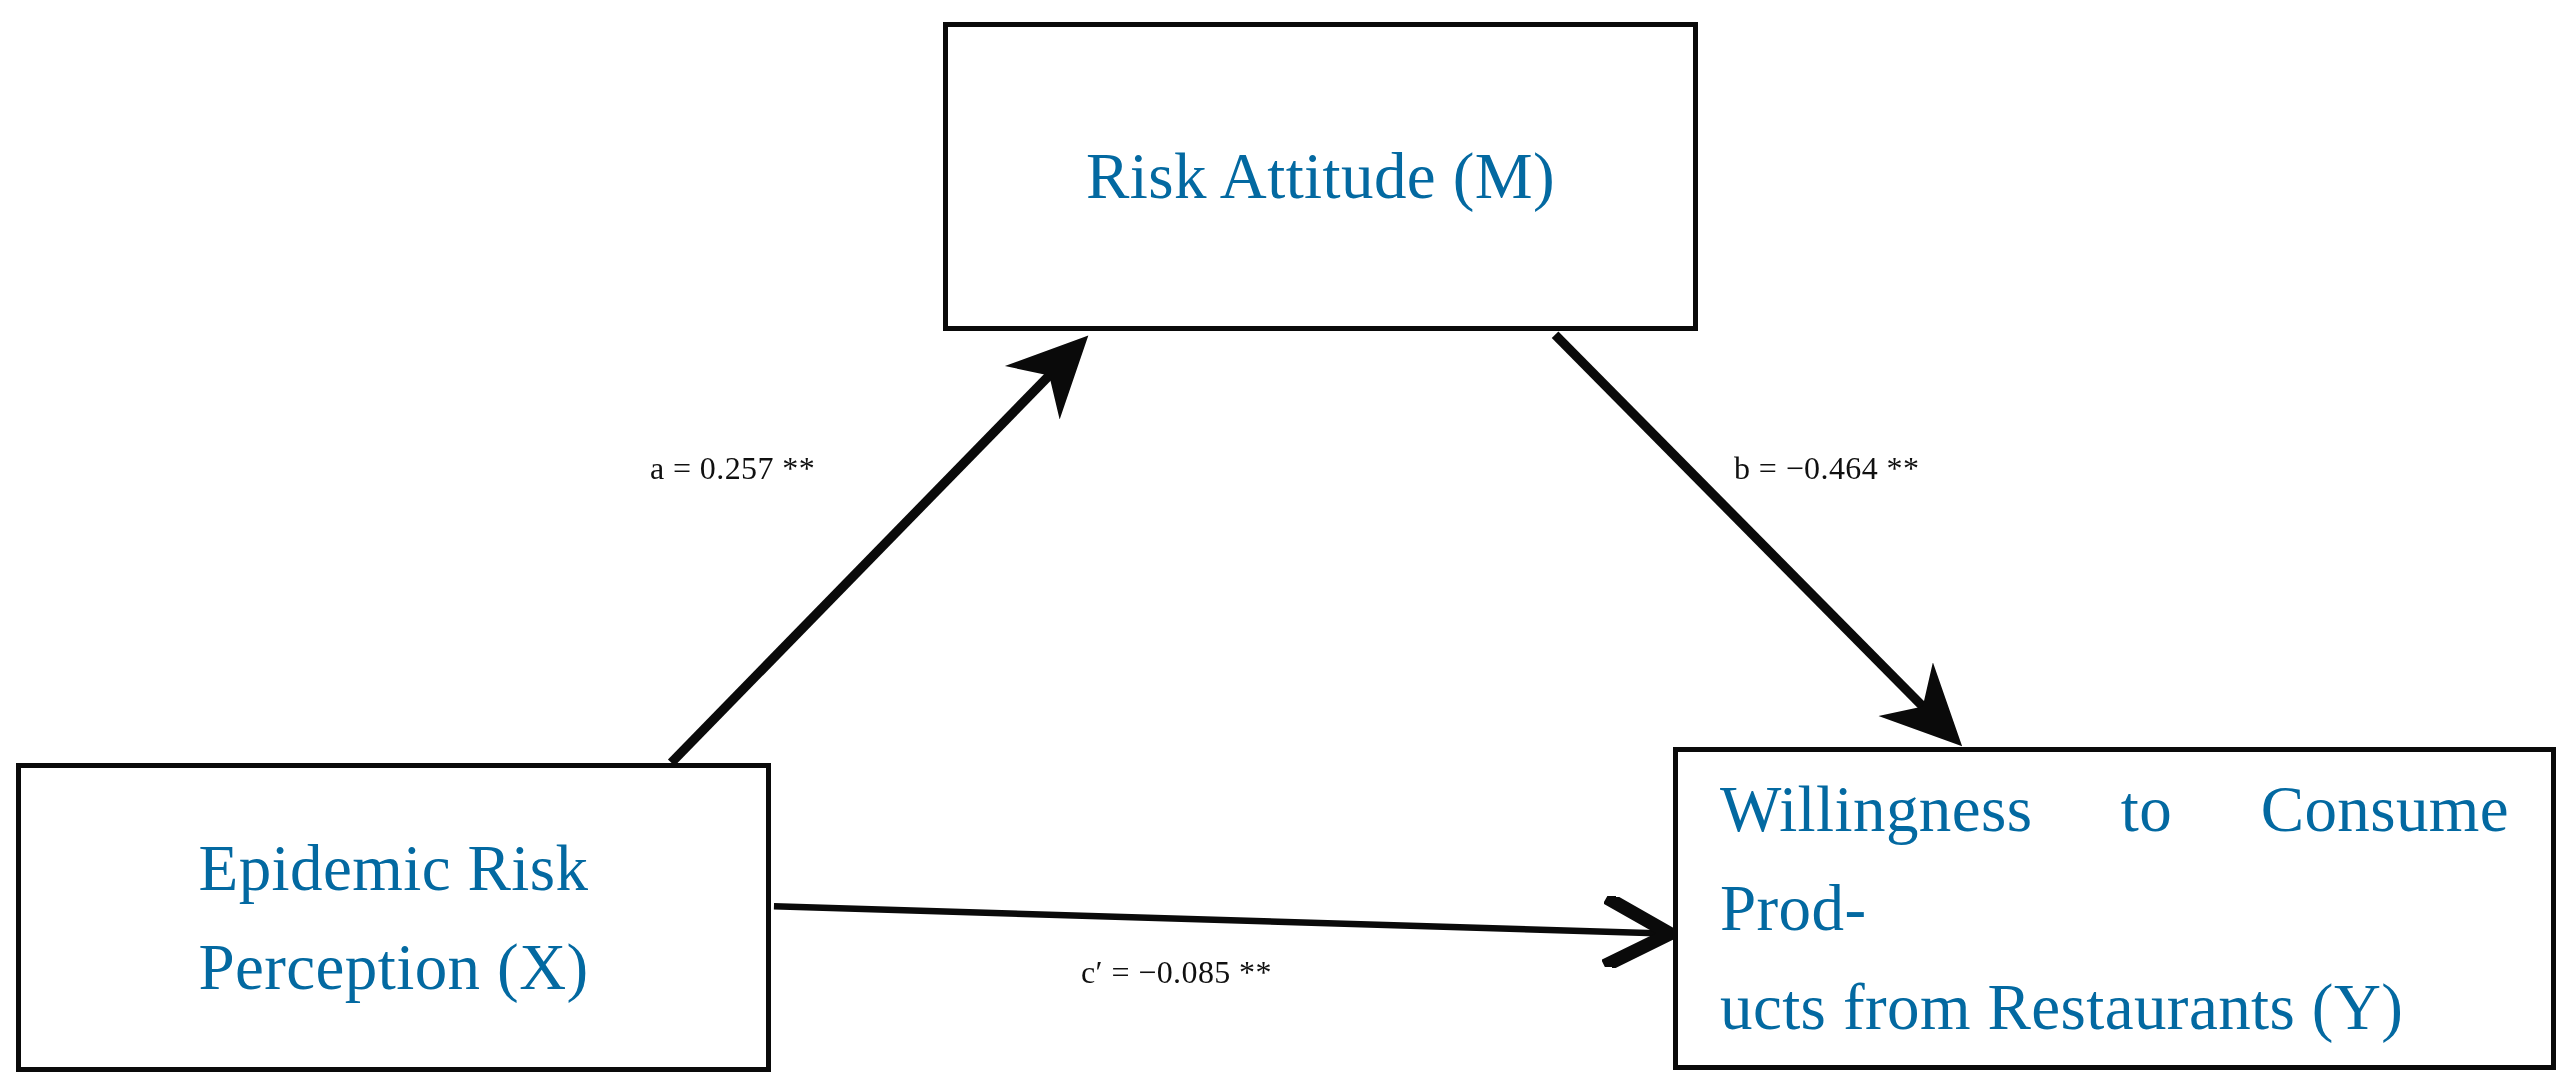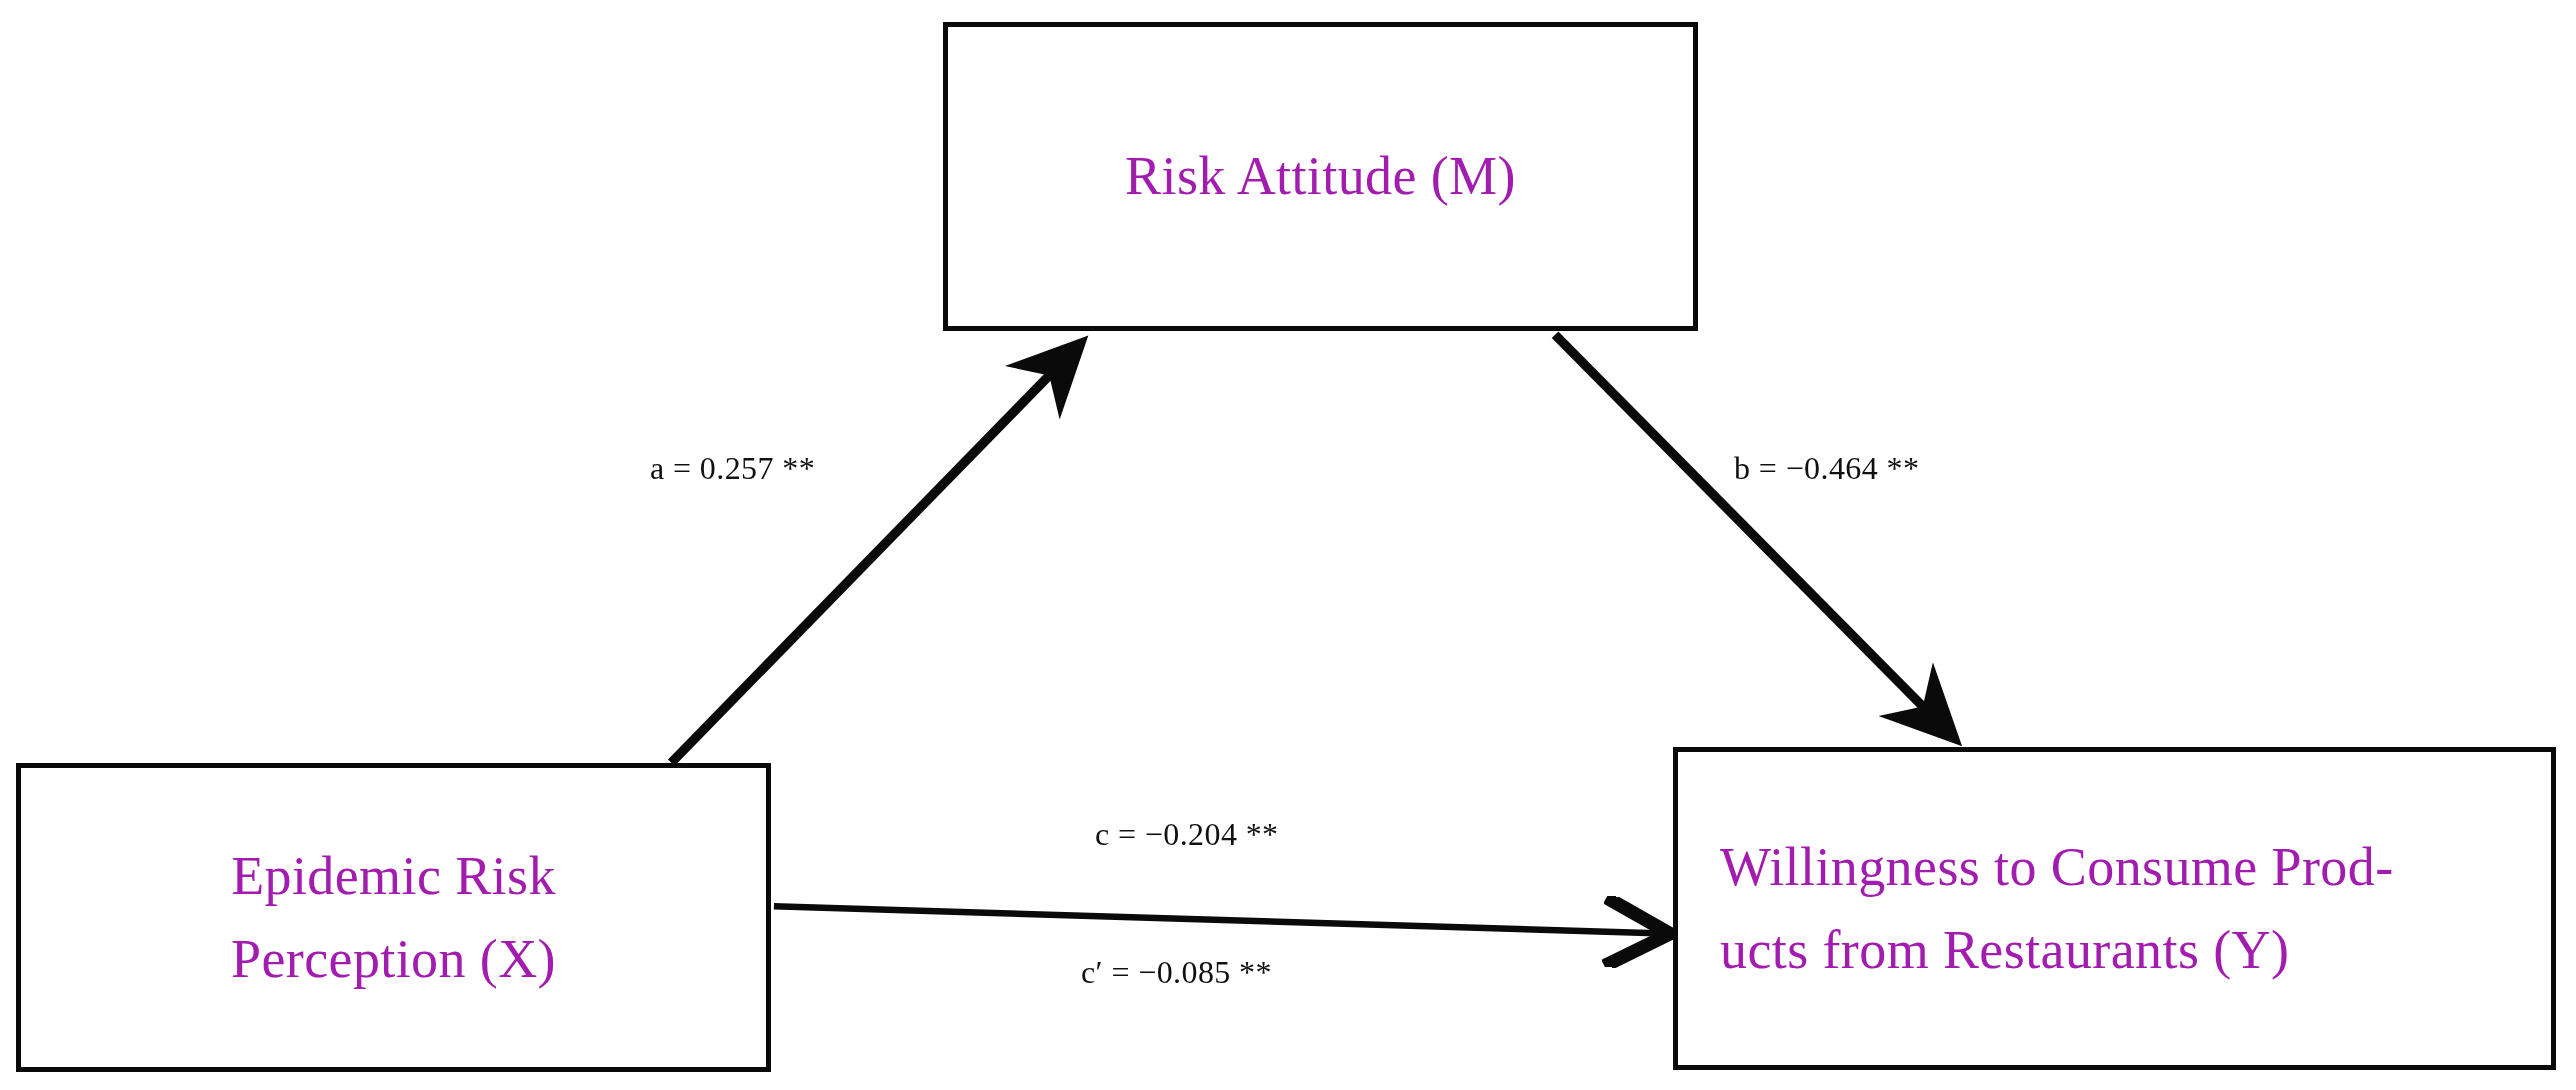--- a/index.html
+++ b/index.html
@@ -24,23 +24,23 @@
   .node-box {
     position: absolute;
     box-sizing: border-box;
     border: 5px solid #0a0a0a;
     background: #ffffff;
     display: flex;
     align-items: center;
     justify-content: center;
   }
   .node-label {
-    font-size: 54px;
+    font-size: 65px;
     line-height: 1.52;
-    color: #a21caf;
+    color: #0369a1;
     text-align: center;
     letter-spacing: 0.4px;
     white-space: pre-line;
   }
   .node-label.justified {
     text-align: justify;
     text-align-last: left;
     text-justify: inter-word;
     padding: 0 42px;
     width: 100%;
@@ -111,18 +111,17 @@
 
   <div class="node-box" id="box-x">
     <div class="node-label">Epidemic Risk
 Perception (X)</div>
   </div>
 
   <div class="path-label" id="label-a">a = 0.257 **</div>
 
   <div class="path-label" id="label-b">b = −0.464 **</div>
 
-  <div class="path-label" id="label-c">c = −0.204 **</div>
 
   <div class="path-label" id="label-cp">c′ = −0.085 **</div>
 
 </div>
 
 
 </body></html>

